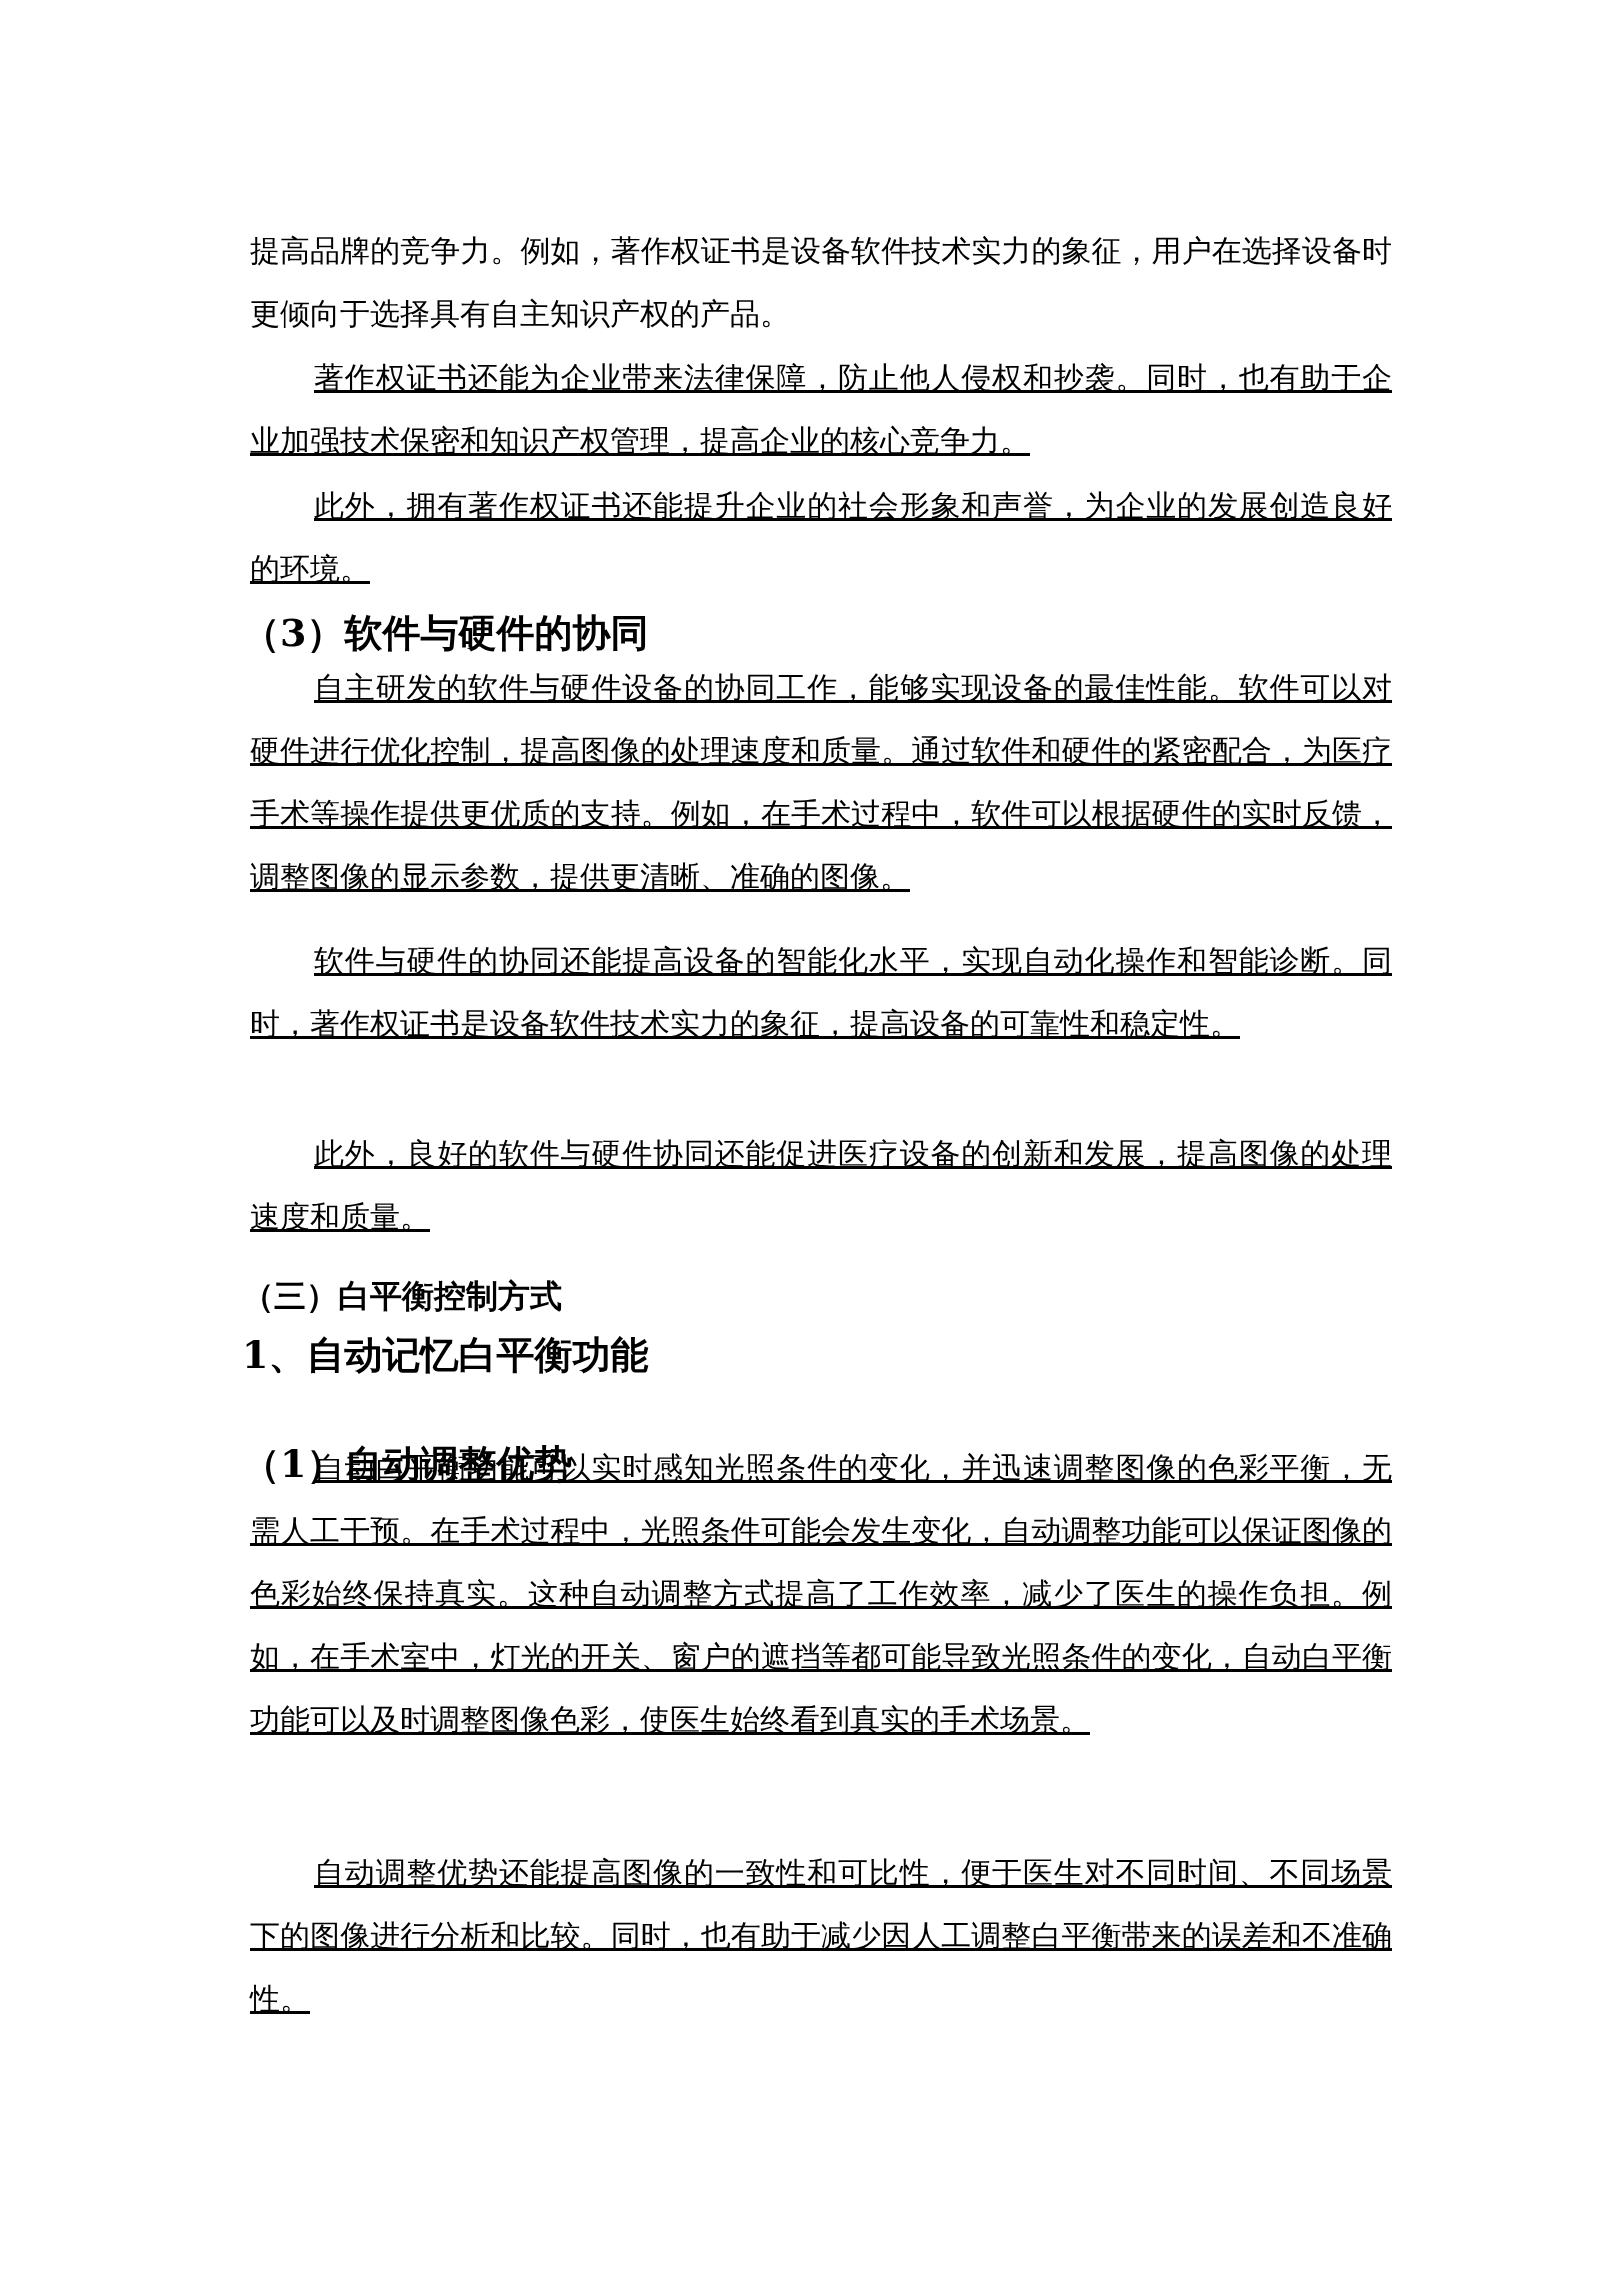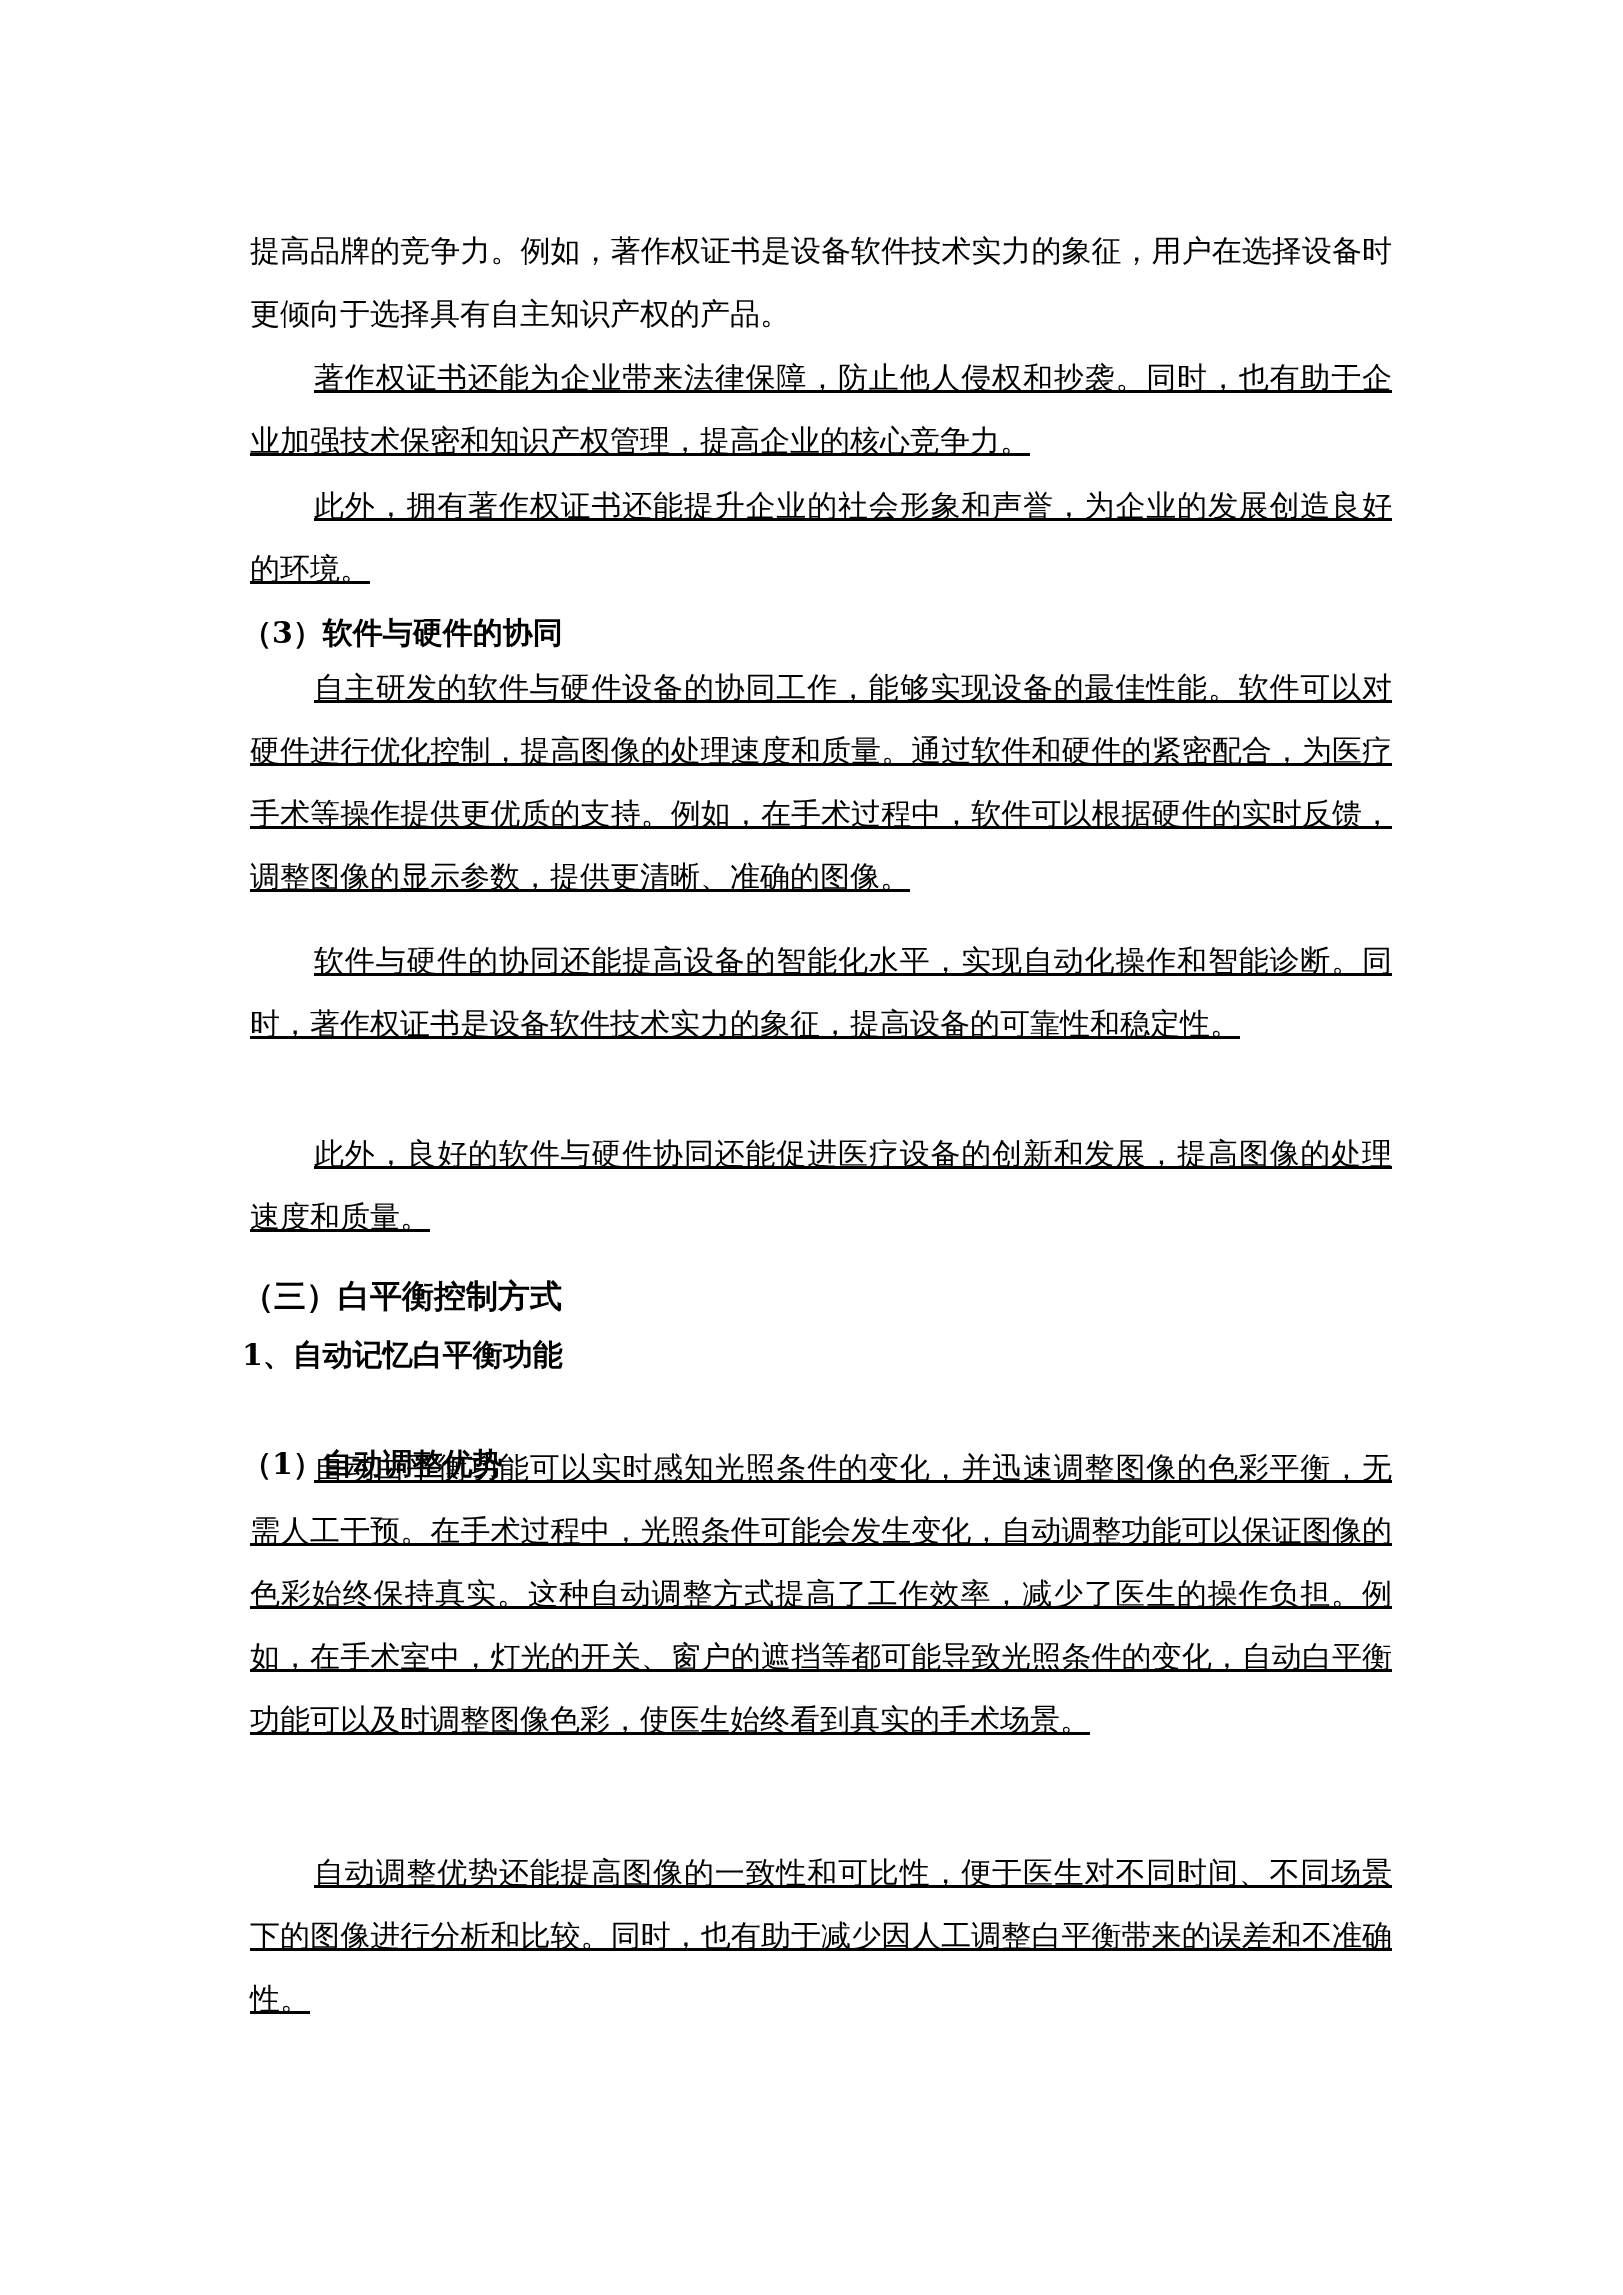--- a/index.html
+++ b/index.html
@@ -29,21 +29,21 @@
     line-height: 63px;
     text-align: justify;
     text-justify: inter-character;
     word-break: break-all;
     margin: 8px;
   }
   .indent { text-indent: 64px; text-decoration: underline; }
   .h4 {
     position: absolute;
     left: 0;
-    font-size: 30px;
+    font-size: 38px;
     line-height: 39px;
     margin: 0;
     white-space: nowrap;
   }
   .h3 {
     position: absolute;
     left: 0;
     font-size: 32px;
     line-height: 46px;
     margin: 0;

